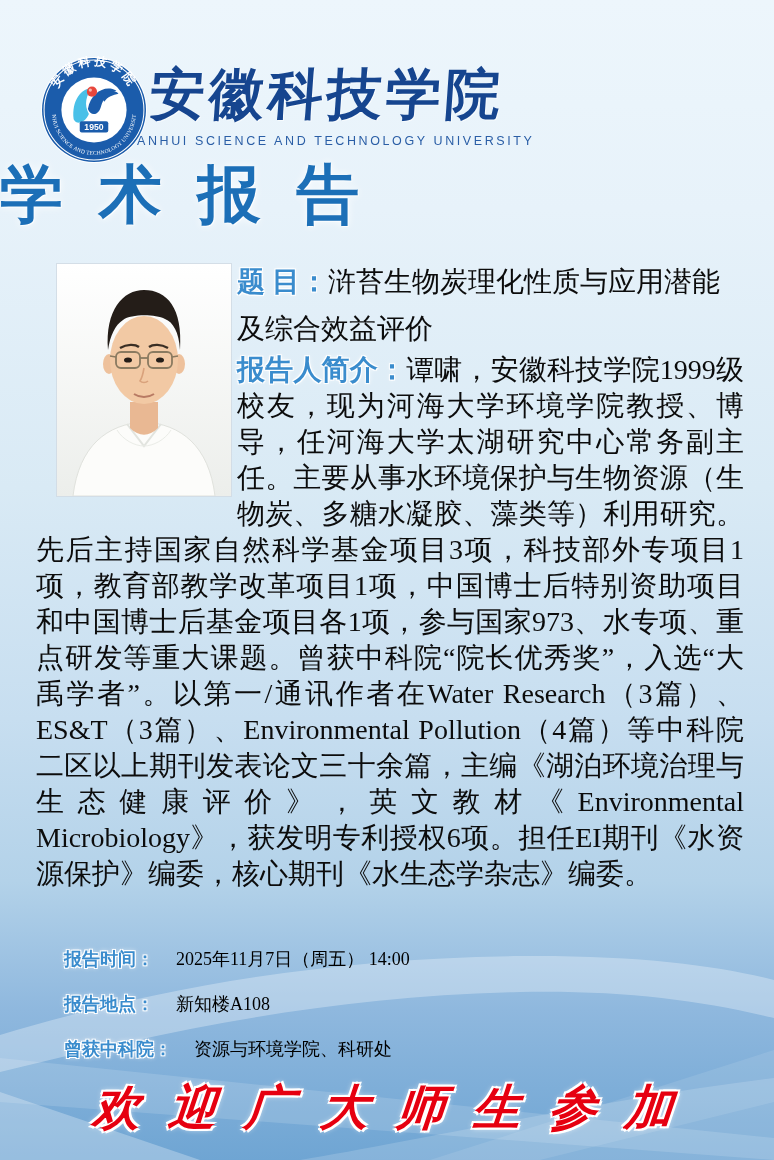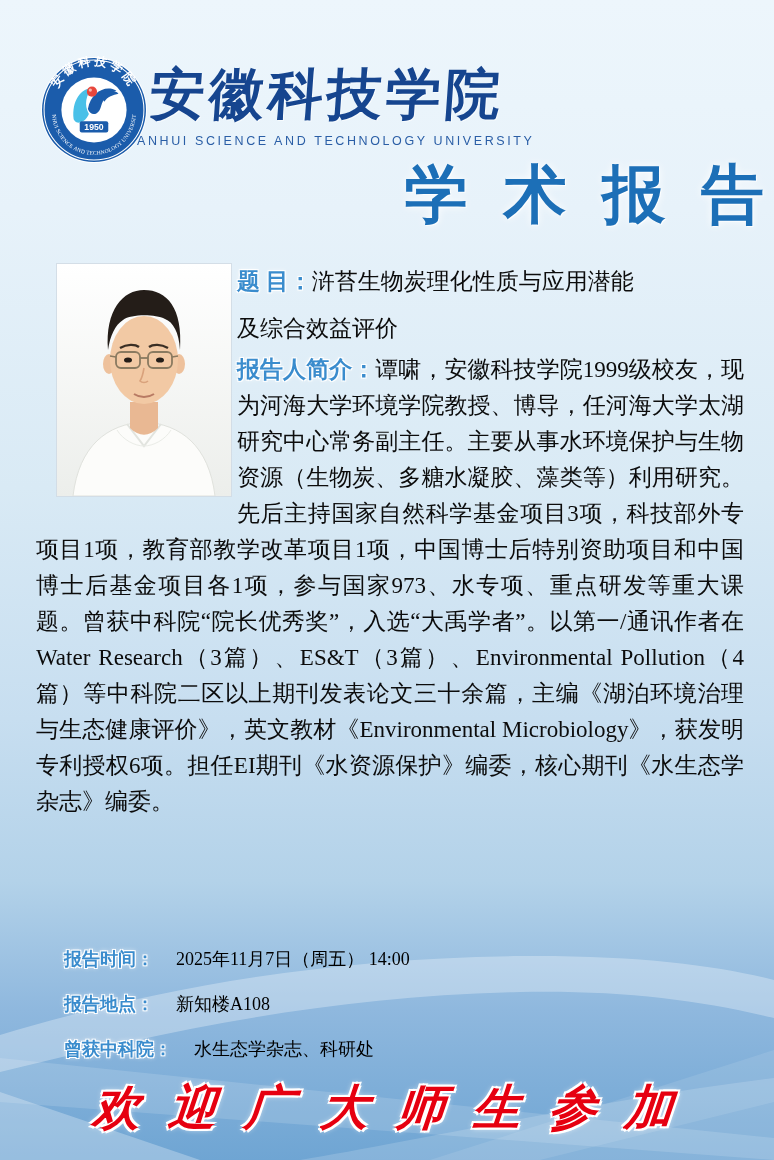--- a/index.html
+++ b/index.html
@@ -22,29 +22,29 @@
     white-space:nowrap;
   }
   .univ-en{
     position:absolute;left:137px;top:134px;width:420px;
     font-family:"Liberation Sans", sans-serif;
     font-size:12.5px;color:#2a5ea6;letter-spacing:2.6px;
     white-space:nowrap;
   }
   .title{
     position:absolute;left:0;top:152px;width:774px;
-    text-align:right;font-size:63px;font-weight:bold;color:#1c6fb7;
+    text-align:left;font-size:63px;font-weight:bold;color:#1c6fb7;
     letter-spacing:10px;
     text-shadow:0 0 8px rgba(255,255,255,.95), 1px 1px 0 rgba(255,255,255,.8);
     white-space:nowrap;
   }
   
   .content{
     position:absolute;left:36px;top:258px;width:708px;
-    font-size:23px;color:#0c0c0c;text-align:justify;
+    font-size:28px;color:#0c0c0c;text-align:justify;
   }
   .photo{
     float:left;width:174px;height:232px;
     margin:6px 6px 6px 21px;
     background:#fafbf9;
     box-shadow:0 0 0 1px rgba(210,220,228,.9);
   }
   .label{
     color:#3a8ccd;font-weight:bold;
     text-shadow:-1px -1px 0 #fff,1px -1px 0 #fff,-1px 1px 0 #fff,1px 1px 0 #fff,0 0 5px rgba(255,255,255,.9);
@@ -155,19 +155,19 @@
   </div>
 
   <div class="details">
     <div class="detail-row">
       <span class="label">报告时间：</span><span class="detail-value">2025年11月7日（周五） 14:00</span>
     </div>
     <div class="detail-row">
       <span class="label">报告地点：</span><span class="detail-value">新知楼A108</span>
     </div>
     <div class="detail-row">
-      <span class="label">曾获中科院：</span><span class="detail-value">水生态学杂志、科研处</span>
+      <span class="label">曾获中科院：</span><span class="detail-value">资源与环境学院、科研处</span>
     </div>
   </div>
 
   <div class="welcome">欢 迎 广 大 师 生 参 加</div>
 
 </div>
 
 </body></html>

